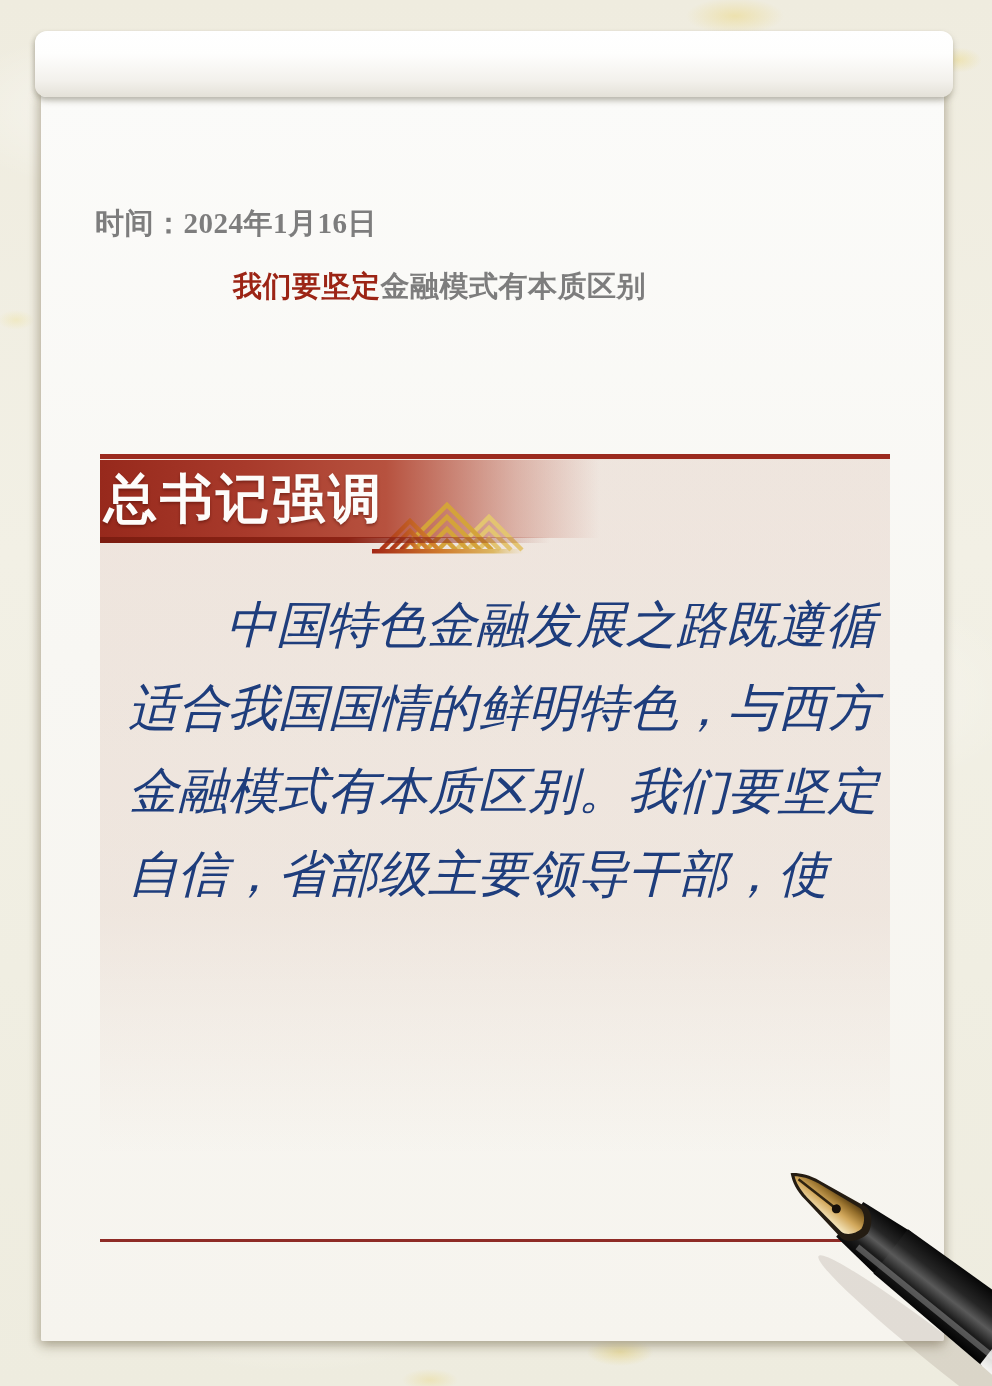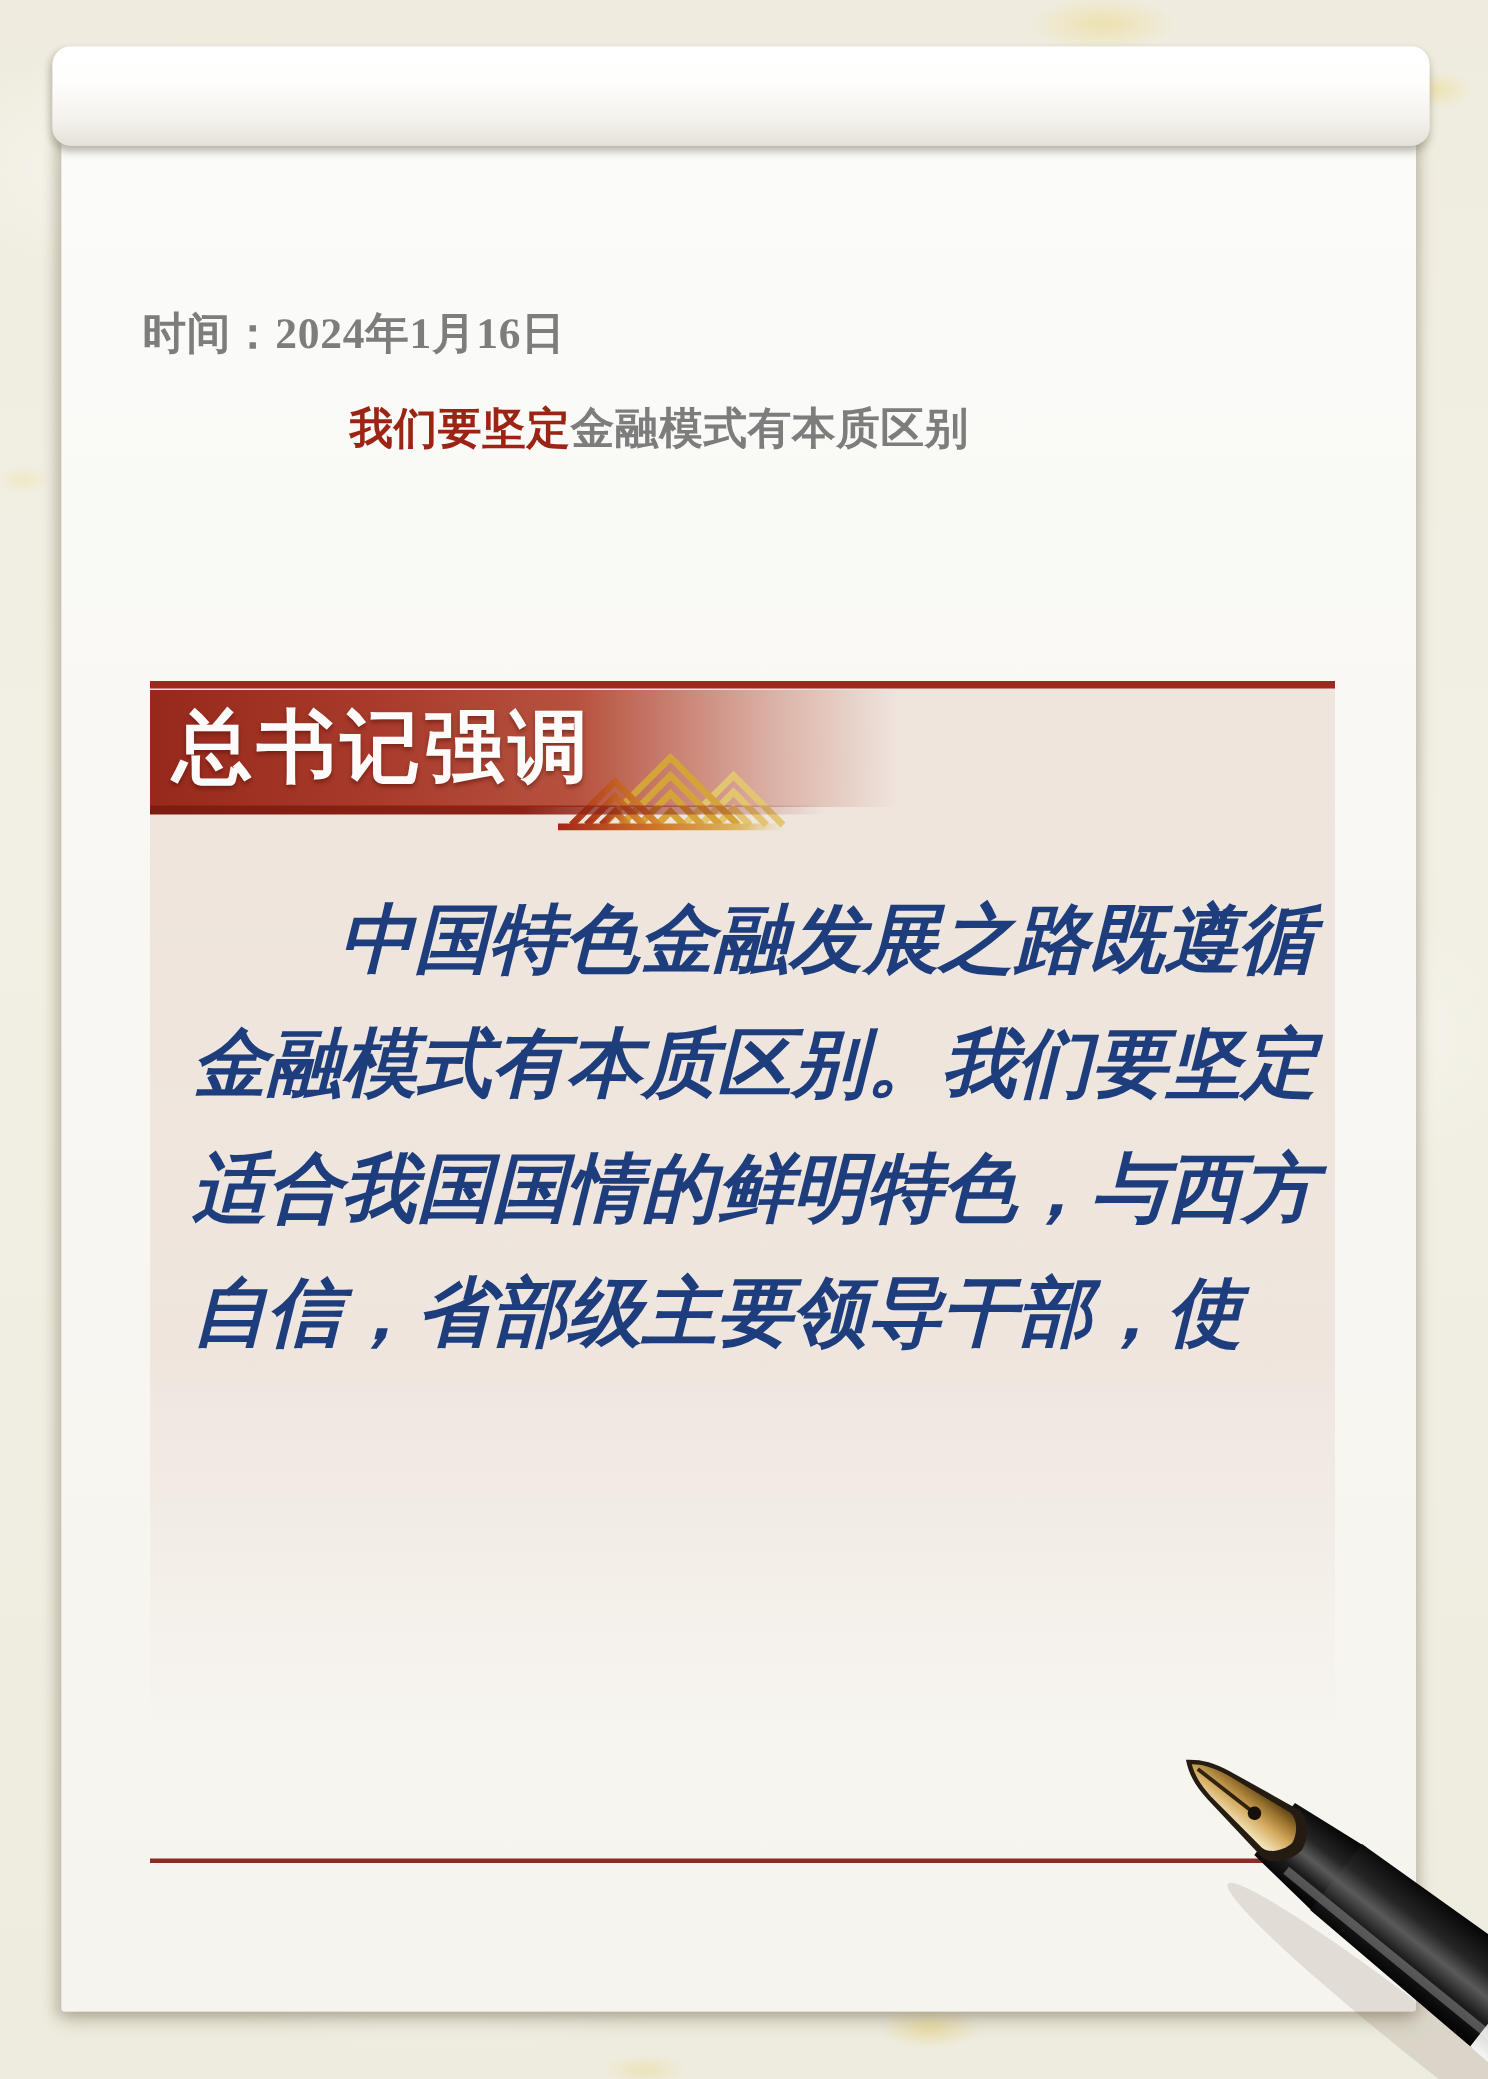--- a/index.html
+++ b/index.html
@@ -50,28 +50,28 @@
   .banner-body{
     position:relative;margin-top:1px;width:520px;height:78px;
     background:linear-gradient(90deg,#97291c 0%,#a83a2b 28%,#b7523f 55%,rgba(183,82,63,.35) 80%,rgba(183,82,63,0) 96%);
   }
   .banner-body::after{
     content:"";position:absolute;left:0;bottom:-5px;height:6px;width:450px;
     background:linear-gradient(90deg,#7c1d11 0%,#8d2315 55%,rgba(141,35,21,0) 100%);
   }
   .banner-title{
     display:inline-block;color:#fdfcfa;font-weight:700;font-size:53px;line-height:78px;
-    padding-left:15px;letter-spacing:3px;text-shadow:0 2px 3px rgba(70,10,5,.45);
+    padding-left:4px;letter-spacing:3px;text-shadow:0 2px 3px rgba(70,10,5,.45);
     white-space:nowrap;
   }
   .mountain{position:absolute;left:272px;top:40px;width:152px;height:58px;}
   
   .quote{
     position:absolute;left:128px;top:584px;width:760px;
-    font-family:"DejaVu Serif",serif;font-style:italic;font-weight:700;
+    font-family:"DejaVu Serif",serif;font-style:italic;font-weight:400;
     font-size:50px;line-height:83px;color:#1e3d7c;white-space:nowrap;
   }
   .quote .q0{padding-left:98px;}
   
   .divider{position:absolute;left:100px;top:1239px;width:806px;height:3px;background:#8e2b26;}
   
   .pen-layer{position:absolute;inset:0;z-index:10;pointer-events:none;}
 </style>
 </head>
 <body>
@@ -122,22 +122,22 @@
               <path d="M29,50 L38,41 L47,50"></path>
           </g>
         </g>
         <rect x="0" y="49" width="152" height="4.5" fill="url(#mgBase)"></rect>
       </svg>
     </div>
   </div>
 
   <div class="quote">
     <div class="q0">中国特色金融发展之路既遵循</div>
+    <div>适合我国国情的鲜明特色，与西方</div>
     <div>金融模式有本质区别。我们要坚定</div>
-    <div>适合我国国情的鲜明特色，与西方</div>
     <div>自信，省部级主要领导干部，使</div>
   </div>
 
   <div class="divider"></div>
 </div>
 
 <svg class="pen-layer" viewBox="0 0 992 1386">
   <defs>
     <linearGradient id="gNib" x1="0" y1="0" x2="1" y2="0">
       <stop offset="0" stop-color="#f6e8c0"></stop>

